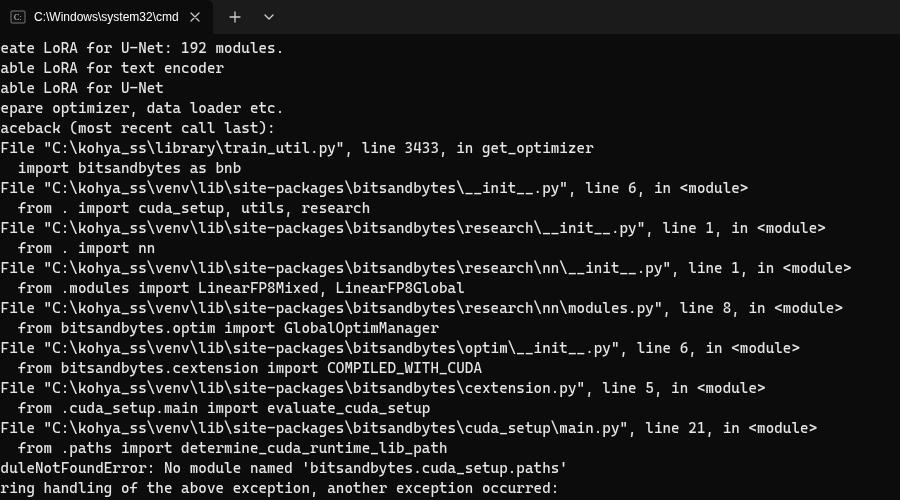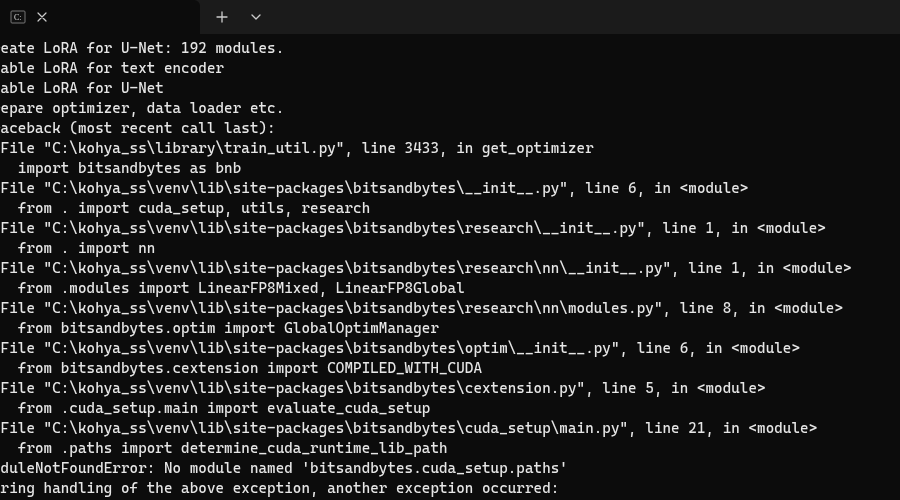--- a/index.html
+++ b/index.html
@@ -79,20 +79,21 @@
 <body>
 
 <div class="titlebar">
   <div class="tab">
     <span class="cmd-icon">
       <svg width="16" height="16" viewBox="0 0 16 16">
         <rect x="1" y="2" width="14" height="12" rx="1" fill="#111" stroke="#777" stroke-width="1"></rect>
         <text x="4" y="11" font-size="8" fill="#ddd" font-family="Consolas">C:</text>
       </svg>
     </span>
+    <span class="tab-title">C:\Windows\system32\cmd</span>
     <span class="close-icon">
       <svg width="10" height="10" viewBox="0 0 10 10">
         <path d="M1 1 L9 9 M9 1 L1 9" stroke="#cccccc" stroke-width="1.2" stroke-linecap="round"></path>
       </svg>
     </span>
   </div>
   <div class="tab-actions">
     <div class="icon-btn">
       <svg width="12" height="12" viewBox="0 0 12 12">
         <path d="M6 1 V11 M1 6 H11" stroke="#cccccc" stroke-width="1.3" stroke-linecap="round"></path>

